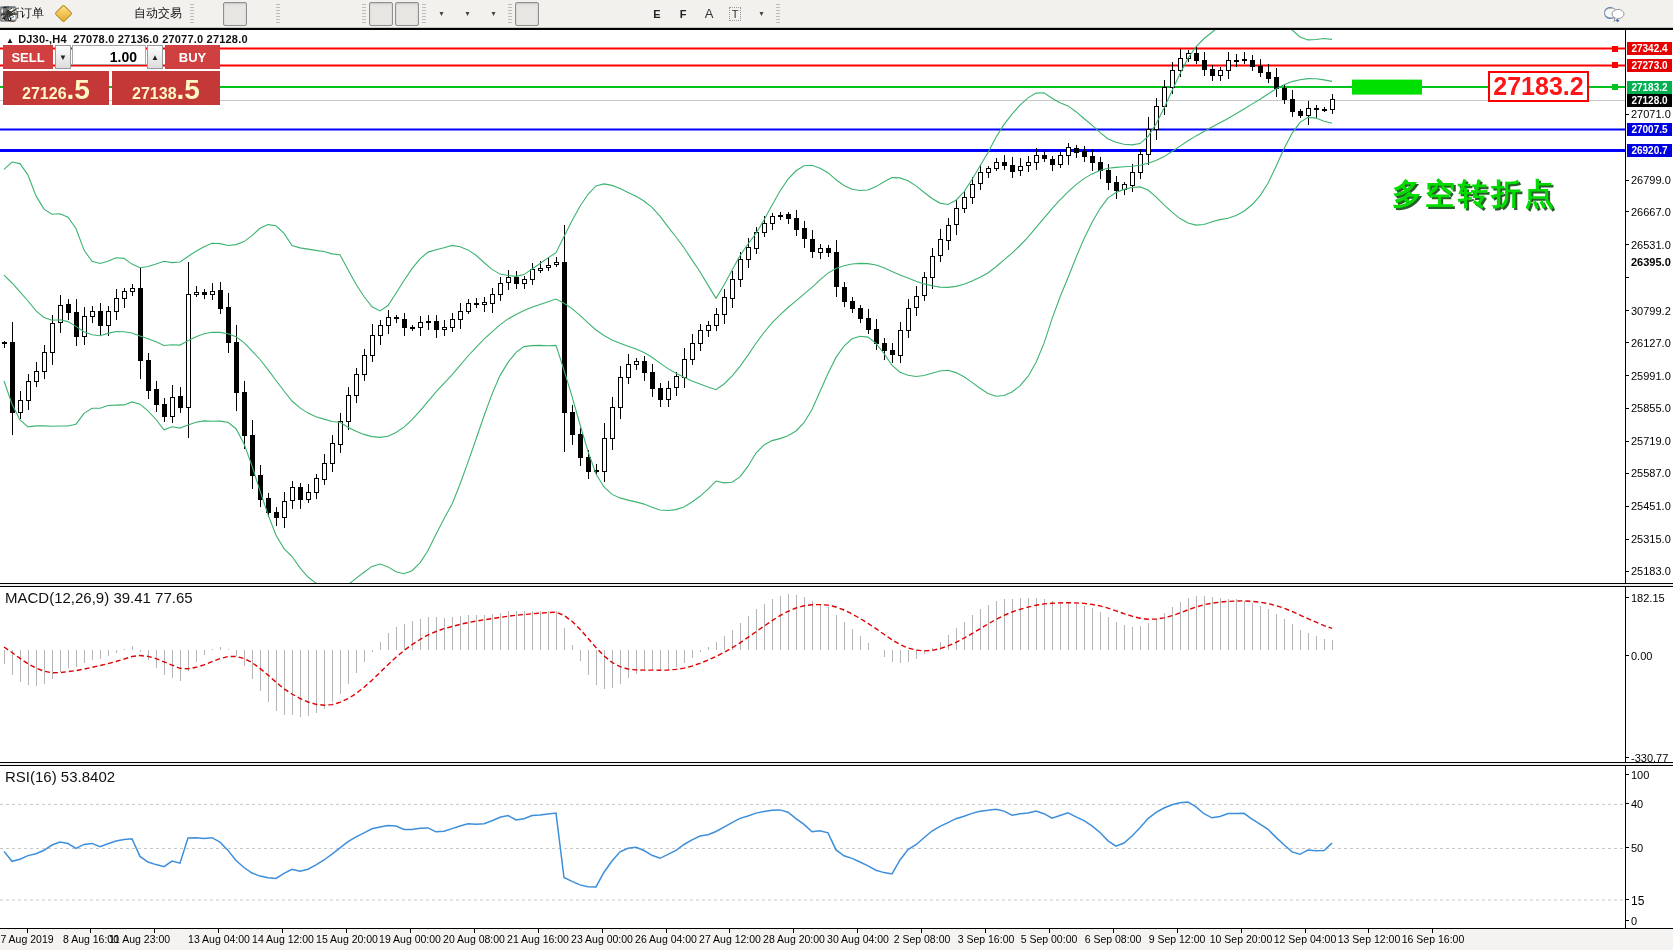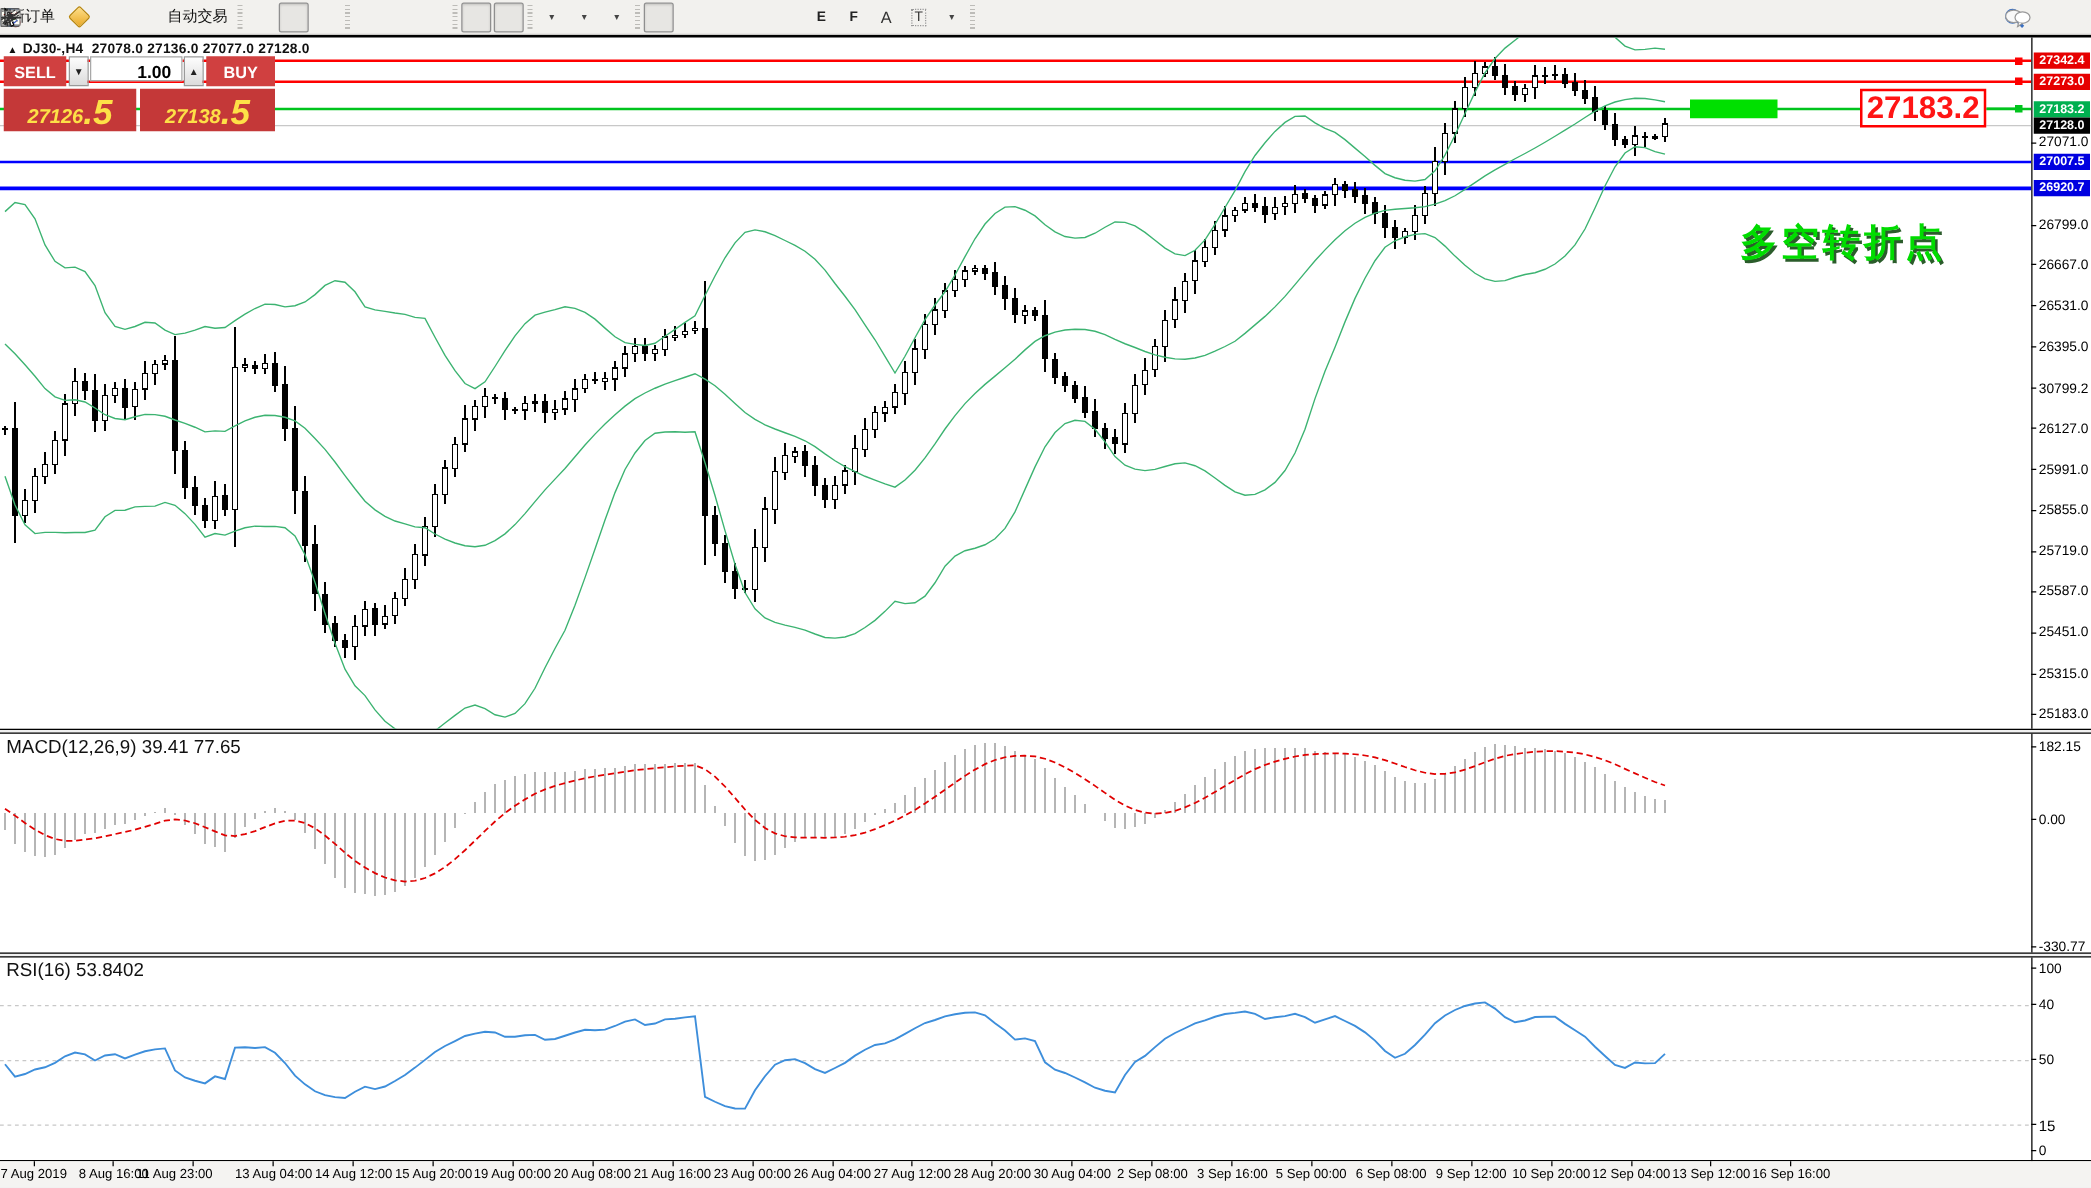--- a/index.html
+++ b/index.html
@@ -32,22 +32,22 @@
   #trade-panel{position:absolute;left:3px;top:45px;width:217px;height:60px;}
   #trade-panel .rbtn{position:absolute;background:#d04040;color:#fff;font-weight:bold;
                      display:flex;align-items:center;justify-content:center;}
   #sell-btn{left:0;top:0;width:50px;height:24px;font-size:13px;}
   #buy-btn{left:162px;top:0;width:55px;height:24px;font-size:13px;}
   .spin{position:absolute;top:0;width:16px;height:24px;background:linear-gradient(#fdfdfd,#dcdcdc);
         border:1px solid #9a9a9a;box-sizing:border-box;display:flex;align-items:center;justify-content:center;
         font-size:8px;color:#222;}
   #lot-field{position:absolute;left:69px;top:0;width:74px;height:20px;background:#fff;border:1px solid #a8a8a8;
              box-sizing:border-box;font-size:14px;font-weight:bold;color:#000;text-align:right;padding:0 8px 0 0;line-height:22px;}
-  .bigprice{position:absolute;top:26px;height:34px;background:#c43838;color:#fde047;display:flex;
-            align-items:flex-end;justify-content:center;padding-bottom:3px;box-sizing:border-box;font-style:italic;}
+  .bigprice{position:absolute;top:26px;height:34px;background:#c43838;color:#fef9c3;display:flex;
+            align-items:flex-end;justify-content:center;padding-bottom:3px;box-sizing:border-box;}
   .pmain{font-size:16px;font-weight:bold;line-height:1;}
   .pbig{font-size:28px;font-weight:bold;line-height:.85;}
   #sell-price{left:0;width:106px;}
   #buy-price{left:109px;width:108px;}
   #price-callout{position:absolute;left:1488px;top:71px;width:97px;height:27px;background:#fff;
                  border:2px solid #ff0000;color:#ff1515;font-size:25px;font-weight:bold;text-align:center;
                  line-height:26px;z-index:30;}
   #callout-line{position:absolute;left:1589px;top:86px;width:26px;height:2px;background:#00c41d;z-index:29;}
   #annotation{position:absolute;left:1392px;top:174px;font-size:30px;font-weight:bold;color:#00dc00;
               letter-spacing:3px;text-shadow:2px 2px 0 #2b5c2b;z-index:28;white-space:nowrap;}
@@ -844,21 +844,21 @@
   <div id="dyn">
       <div style="position: absolute; left: 1625px; top: 114px; width: 4px; height: 1px; background: rgb(0, 0, 0);"></div>
       <div style="position: absolute; left: 1631px; top: 108px; font-size: 11px; color: rgb(0, 0, 0);">27071.0</div>
       <div style="position: absolute; left: 1625px; top: 180px; width: 4px; height: 1px; background: rgb(0, 0, 0);"></div>
       <div style="position: absolute; left: 1631px; top: 174px; font-size: 11px; color: rgb(0, 0, 0);">26799.0</div>
       <div style="position: absolute; left: 1625px; top: 211px; width: 4px; height: 1px; background: rgb(0, 0, 0);"></div>
       <div style="position: absolute; left: 1631px; top: 206px; font-size: 11px; color: rgb(0, 0, 0);">26667.0</div>
       <div style="position: absolute; left: 1625px; top: 244px; width: 4px; height: 1px; background: rgb(0, 0, 0);"></div>
       <div style="position: absolute; left: 1631px; top: 239px; font-size: 11px; color: rgb(0, 0, 0);">26531.0</div>
       <div style="position: absolute; left: 1625px; top: 277px; width: 4px; height: 1px; background: rgb(0, 0, 0);"></div>
-      <div style="position: absolute; left: 1631px; top: 272px; font-size: 11px; color: rgb(0, 0, 0);">26395.0</div>
+      <div style="position: absolute; left: 1631px; top: 256px; font-size: 11px; color: rgb(0, 0, 0); font-weight: bold;">26395.0</div>
       <div style="position: absolute; left: 1625px; top: 310px; width: 4px; height: 1px; background: rgb(0, 0, 0);"></div>
       <div style="position: absolute; left: 1631px; top: 305px; font-size: 11px; color: rgb(0, 0, 0);">30799.2</div>
       <div style="position: absolute; left: 1625px; top: 342px; width: 4px; height: 1px; background: rgb(0, 0, 0);"></div>
       <div style="position: absolute; left: 1631px; top: 337px; font-size: 11px; color: rgb(0, 0, 0);">26127.0</div>
       <div style="position: absolute; left: 1625px; top: 375px; width: 4px; height: 1px; background: rgb(0, 0, 0);"></div>
       <div style="position: absolute; left: 1631px; top: 370px; font-size: 11px; color: rgb(0, 0, 0);">25991.0</div>
       <div style="position: absolute; left: 1625px; top: 408px; width: 4px; height: 1px; background: rgb(0, 0, 0);"></div>
       <div style="position: absolute; left: 1631px; top: 402px; font-size: 11px; color: rgb(0, 0, 0);">25855.0</div>
       <div style="position: absolute; left: 1625px; top: 441px; width: 4px; height: 1px; background: rgb(0, 0, 0);"></div>
       <div style="position: absolute; left: 1631px; top: 435px; font-size: 11px; color: rgb(0, 0, 0);">25719.0</div>

